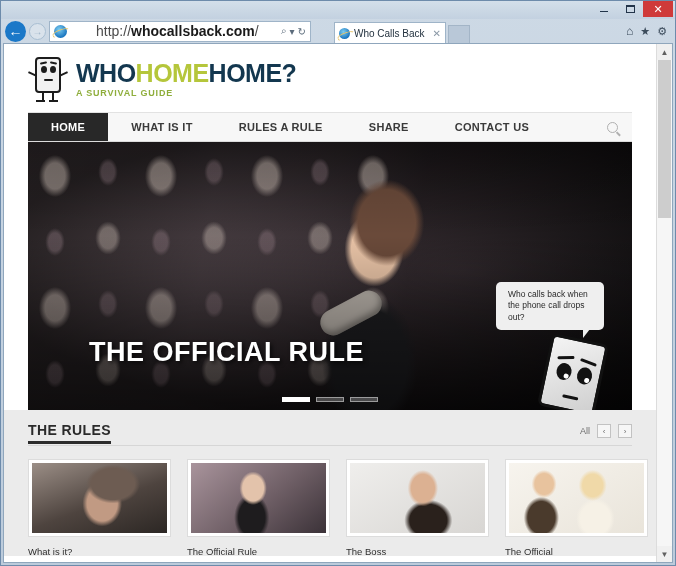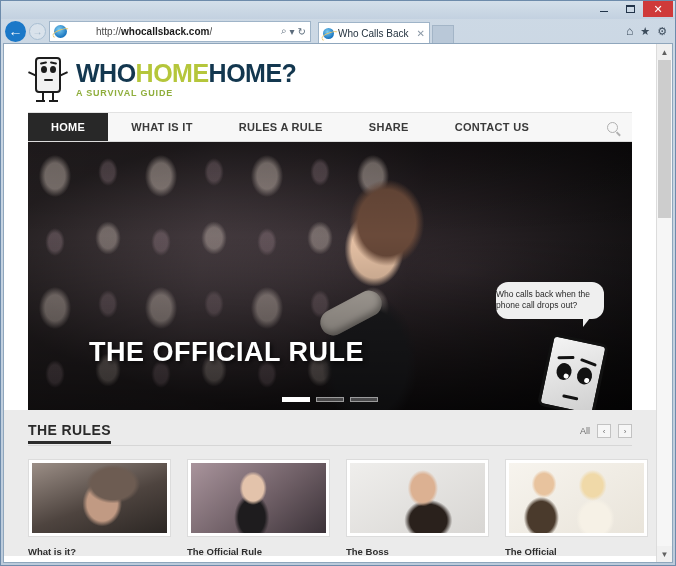--- a/index.html
+++ b/index.html
@@ -53,24 +53,24 @@
   .ie-logo {
     width: 13px; height: 13px; flex: none; border-radius: 50%;
     background: radial-gradient(circle at 40% 35%, #7ecdf0, #1a76c0 70%);
     position: relative;
   }
   .ie-logo::after {
     content: ""; position: absolute; left: -2px; top: 4px; width: 17px; height: 6px;
     border: 1.5px solid #e8c56a; border-radius: 50%; transform: rotate(-18deg);
     border-right-color: transparent; border-bottom-color: transparent;
   }
-  .url { font-size: 10px; color: #4a4a4a; white-space: nowrap; overflow: hidden; padding-left: 25px; }
+  .url { font-size: 14px; color: #4a4a4a; white-space: nowrap; overflow: hidden; padding-left: 25px; }
   .url b { color: #1a1a1a; }
   .addr-icons { margin-left: auto; display: flex; align-items: center; gap: 3px; color: #5b6b7b; font-size: 10px; }
-  .tabstrip { display: flex; align-items: flex-end; height: 24px; margin-left: 4px; }
+  .tabstrip { display: flex; align-items: flex-end; height: 24px; margin-left: 20px; }
   .tab {
     height: 21px; min-width: 112px; background: #fff; border: 1px solid #9fb4c8; border-bottom: none;
     display: flex; align-items: center; gap: 4px; padding: 0 4px; font-size: 10px; color: #23323f;
   }
   .tab .tabclose { margin-left: auto; color: #8a98a6; font-size: 10px; }
   .tabnew { width: 22px; height: 18px; background: #b9c8d8; border: 1px solid #a3b5c7; border-bottom: none; margin-left: 2px; }
   .chrome-right { margin-left: auto; display: flex; align-items: center; gap: 7px; padding-right: 4px; color: #3c4c5c; }
 
   
   .viewport {
@@ -171,22 +171,22 @@
     background: #b9b2aa; border-radius: 13px; transform: rotate(-28deg);
     box-shadow: inset 0 -4px 6px rgba(0,0,0,.35);
   }
   .hero-title {
     position: absolute; left: 61px; bottom: 42px;
     font-family: "Liberation Sans Narrow", "Liberation Sans", sans-serif;
     font-size: 27px; font-weight: bold; color: #fff; letter-spacing: 0.5px;
     text-shadow: 2px 2px 4px rgba(0,0,0,.7);
   }
   .bubble {
-    position: absolute; left: 468px; top: 140px; width: 108px; padding: 7px 0;
-    background: #efefef; border-radius: 12px; color: #2a2a2a; font-size: 8.5px; line-height: 1.35;
+    position: absolute; left: 468px; top: 140px; width: 108px; padding: 7px 12px;
+    background: #efefef; border-radius: 5px; color: #2a2a2a; font-size: 8.5px; line-height: 1.35;
   }
   .bubble::after {
     content: ""; position: absolute; right: 14px; bottom: -8px;
     border-width: 9px 7px 0 0; border-style: solid; border-color: #efefef transparent transparent transparent;
   }
   .hero-mascot {
     position: absolute; left: 516px; top: 196px; width: 58px; height: 74px;
     background: linear-gradient(150deg,#f4f4f4,#cfcfcf); border: 3px solid #111;
     border-radius: 7px; transform: rotate(12deg);
   }
@@ -211,21 +211,21 @@
     font-size: 14px; font-weight: bold; color: #2b2b2b; letter-spacing: .4px;
     border-bottom: 3px solid #2b2b2b; padding-bottom: 3px; margin-bottom: -4px;
   }
   .rules-ctrls { margin-left: auto; display: flex; align-items: center; gap: 7px; padding-bottom: 2px; }
   .rules-all { font-size: 9px; color: #6d6d6d; }
   .arrbtn {
     width: 14px; height: 14px; border: 1px solid #c2c2c2; background: #f6f6f6;
     display: flex; align-items: center; justify-content: center; font-size: 8px; color: #707070;
   }
   .cards { display: flex; gap: 16px; padding-top: 13px; }
-  .card { width: 160px; font-weight: bold; }
+  .card { width: 160px; }
   .thumb {
     width: 143px; height: 78px; border: 1px solid #dcdcdc; background: #fff; padding: 3px;
   }
   .thumb .img { width: 100%; height: 100%; background-size: cover; background-position: center; }
   .img-1 { background:
       radial-gradient(ellipse 36px 26px at 60% 30%, #6d5c52 0 60%, rgba(0,0,0,0) 75%),
       radial-gradient(ellipse 26px 30px at 52% 58%, #c19a83 0 58%, rgba(0,0,0,0) 76%),
       linear-gradient(160deg,#9b8e86,#4e443f 55%,#2c2724); }
   .img-2 { background:
       radial-gradient(ellipse 18px 22px at 46% 36%, #e3c3ab 0 58%, rgba(0,0,0,0) 76%),

